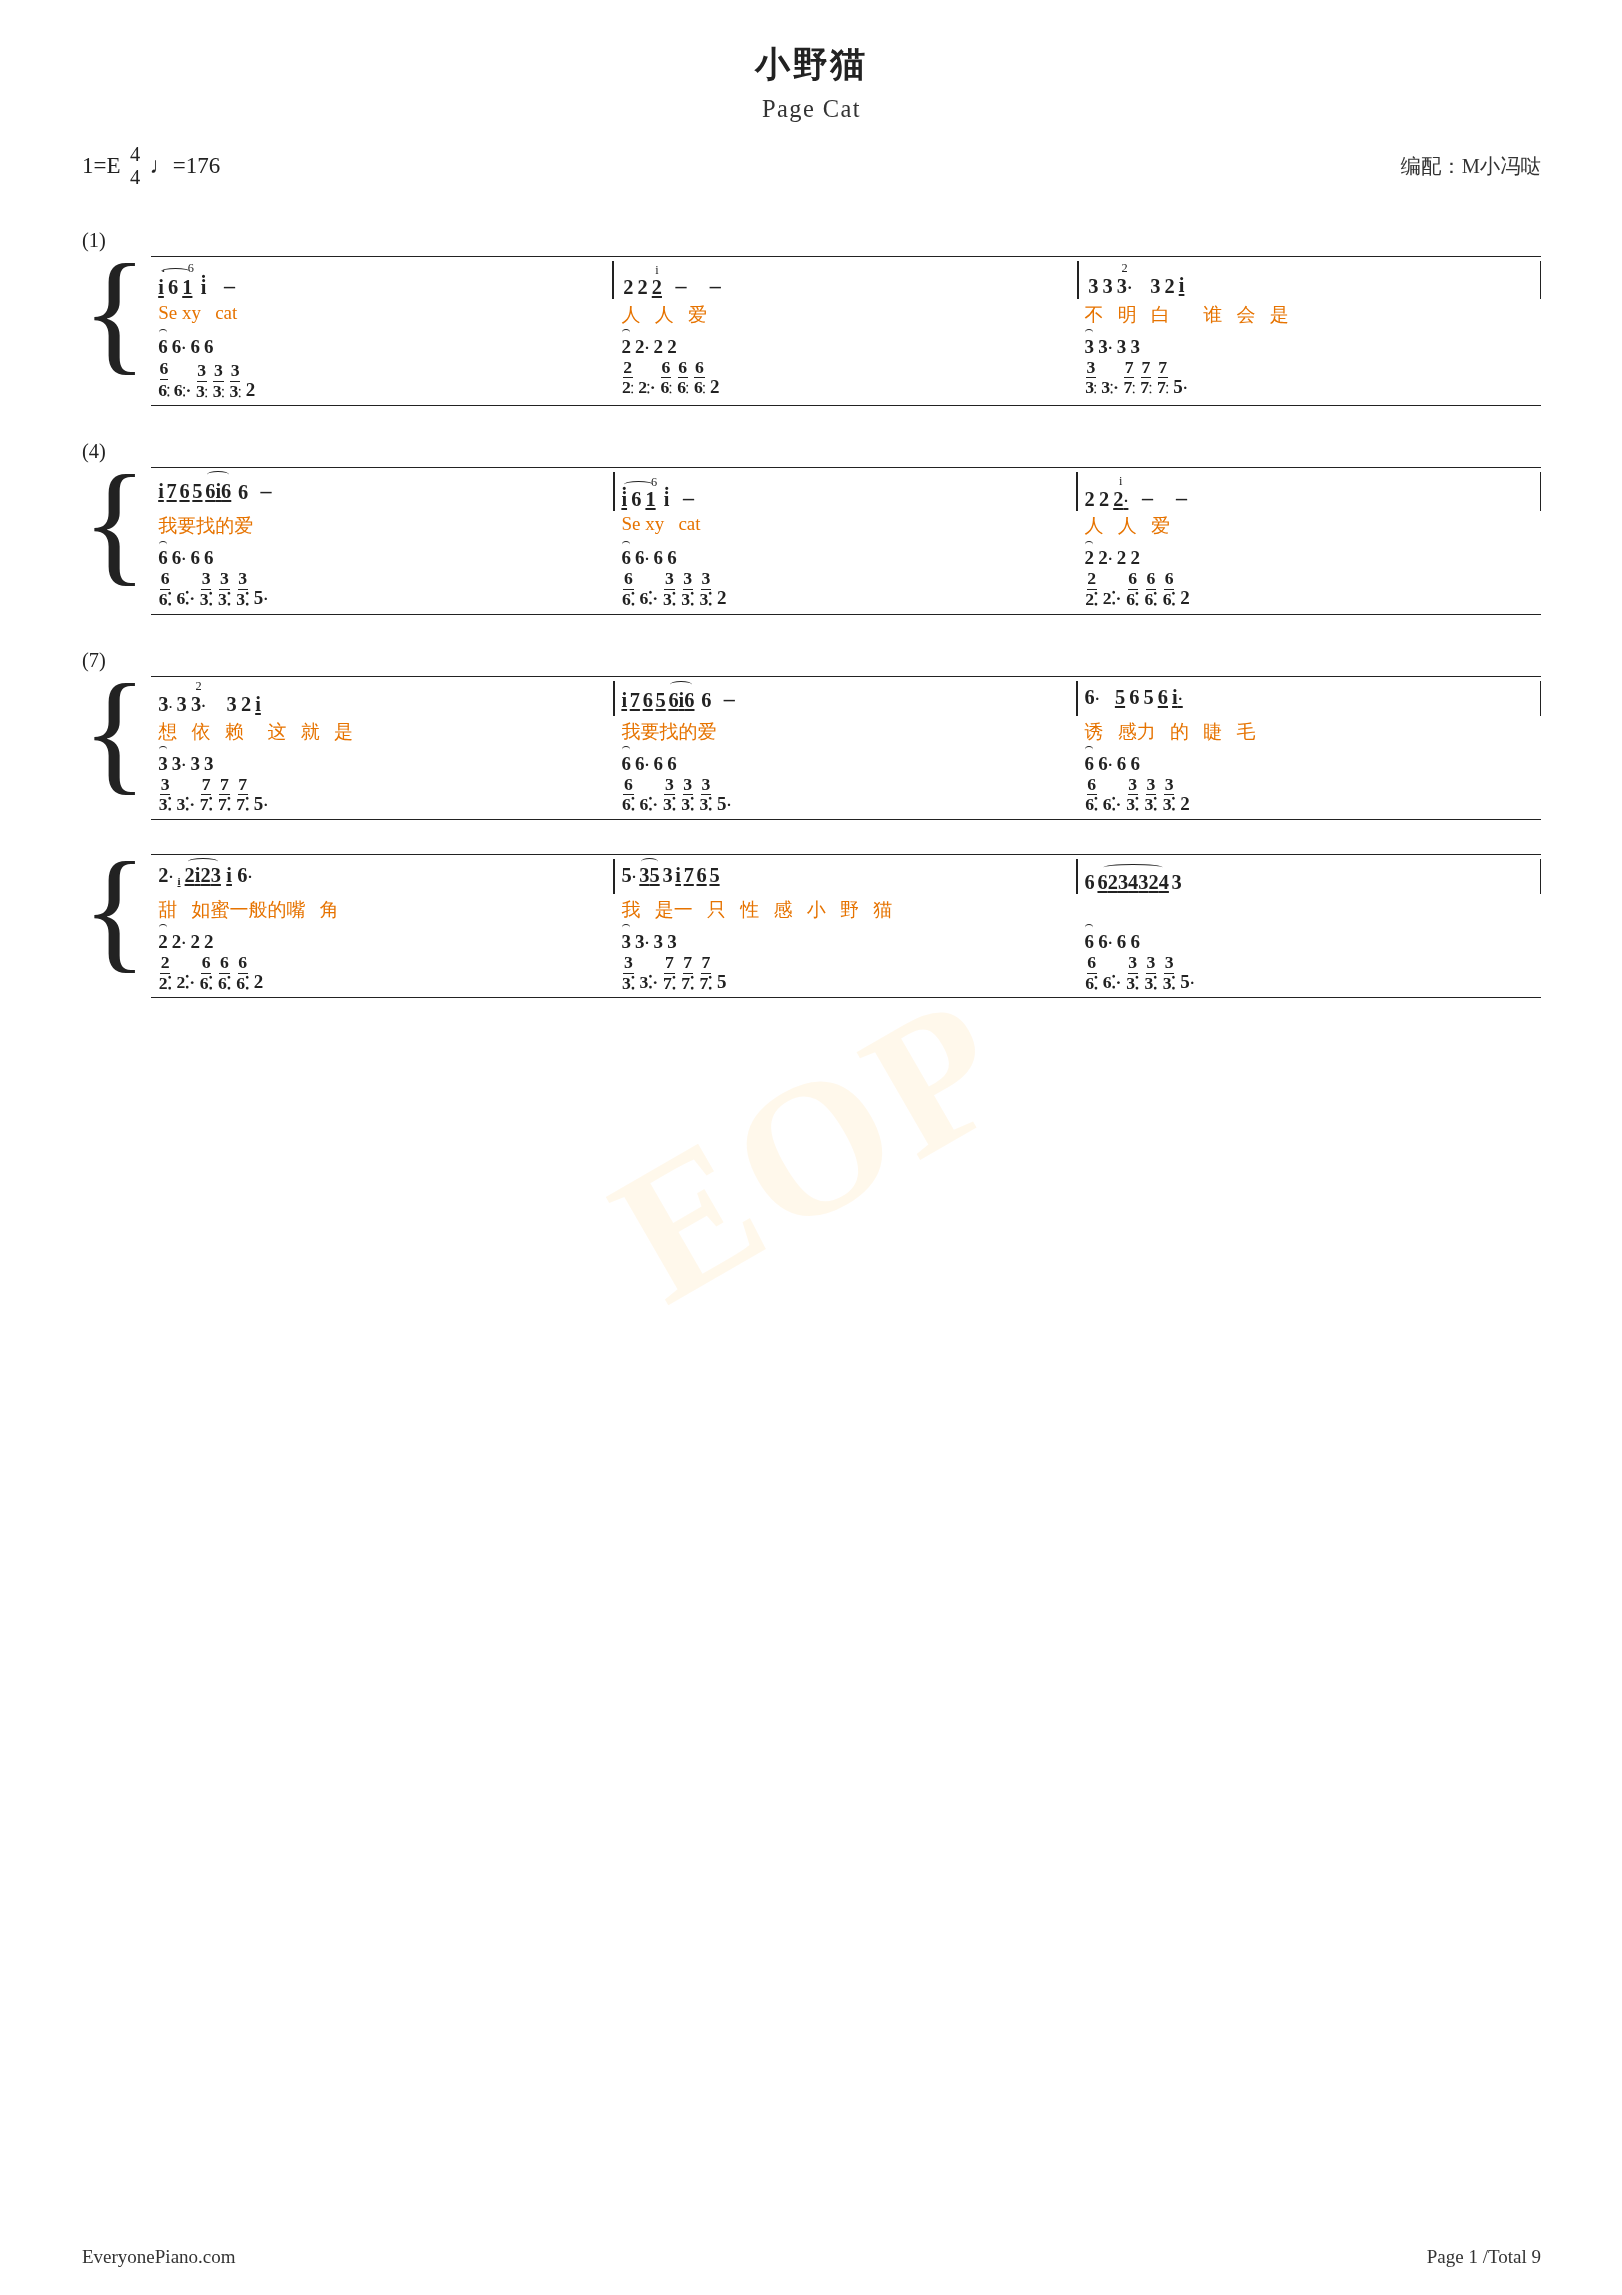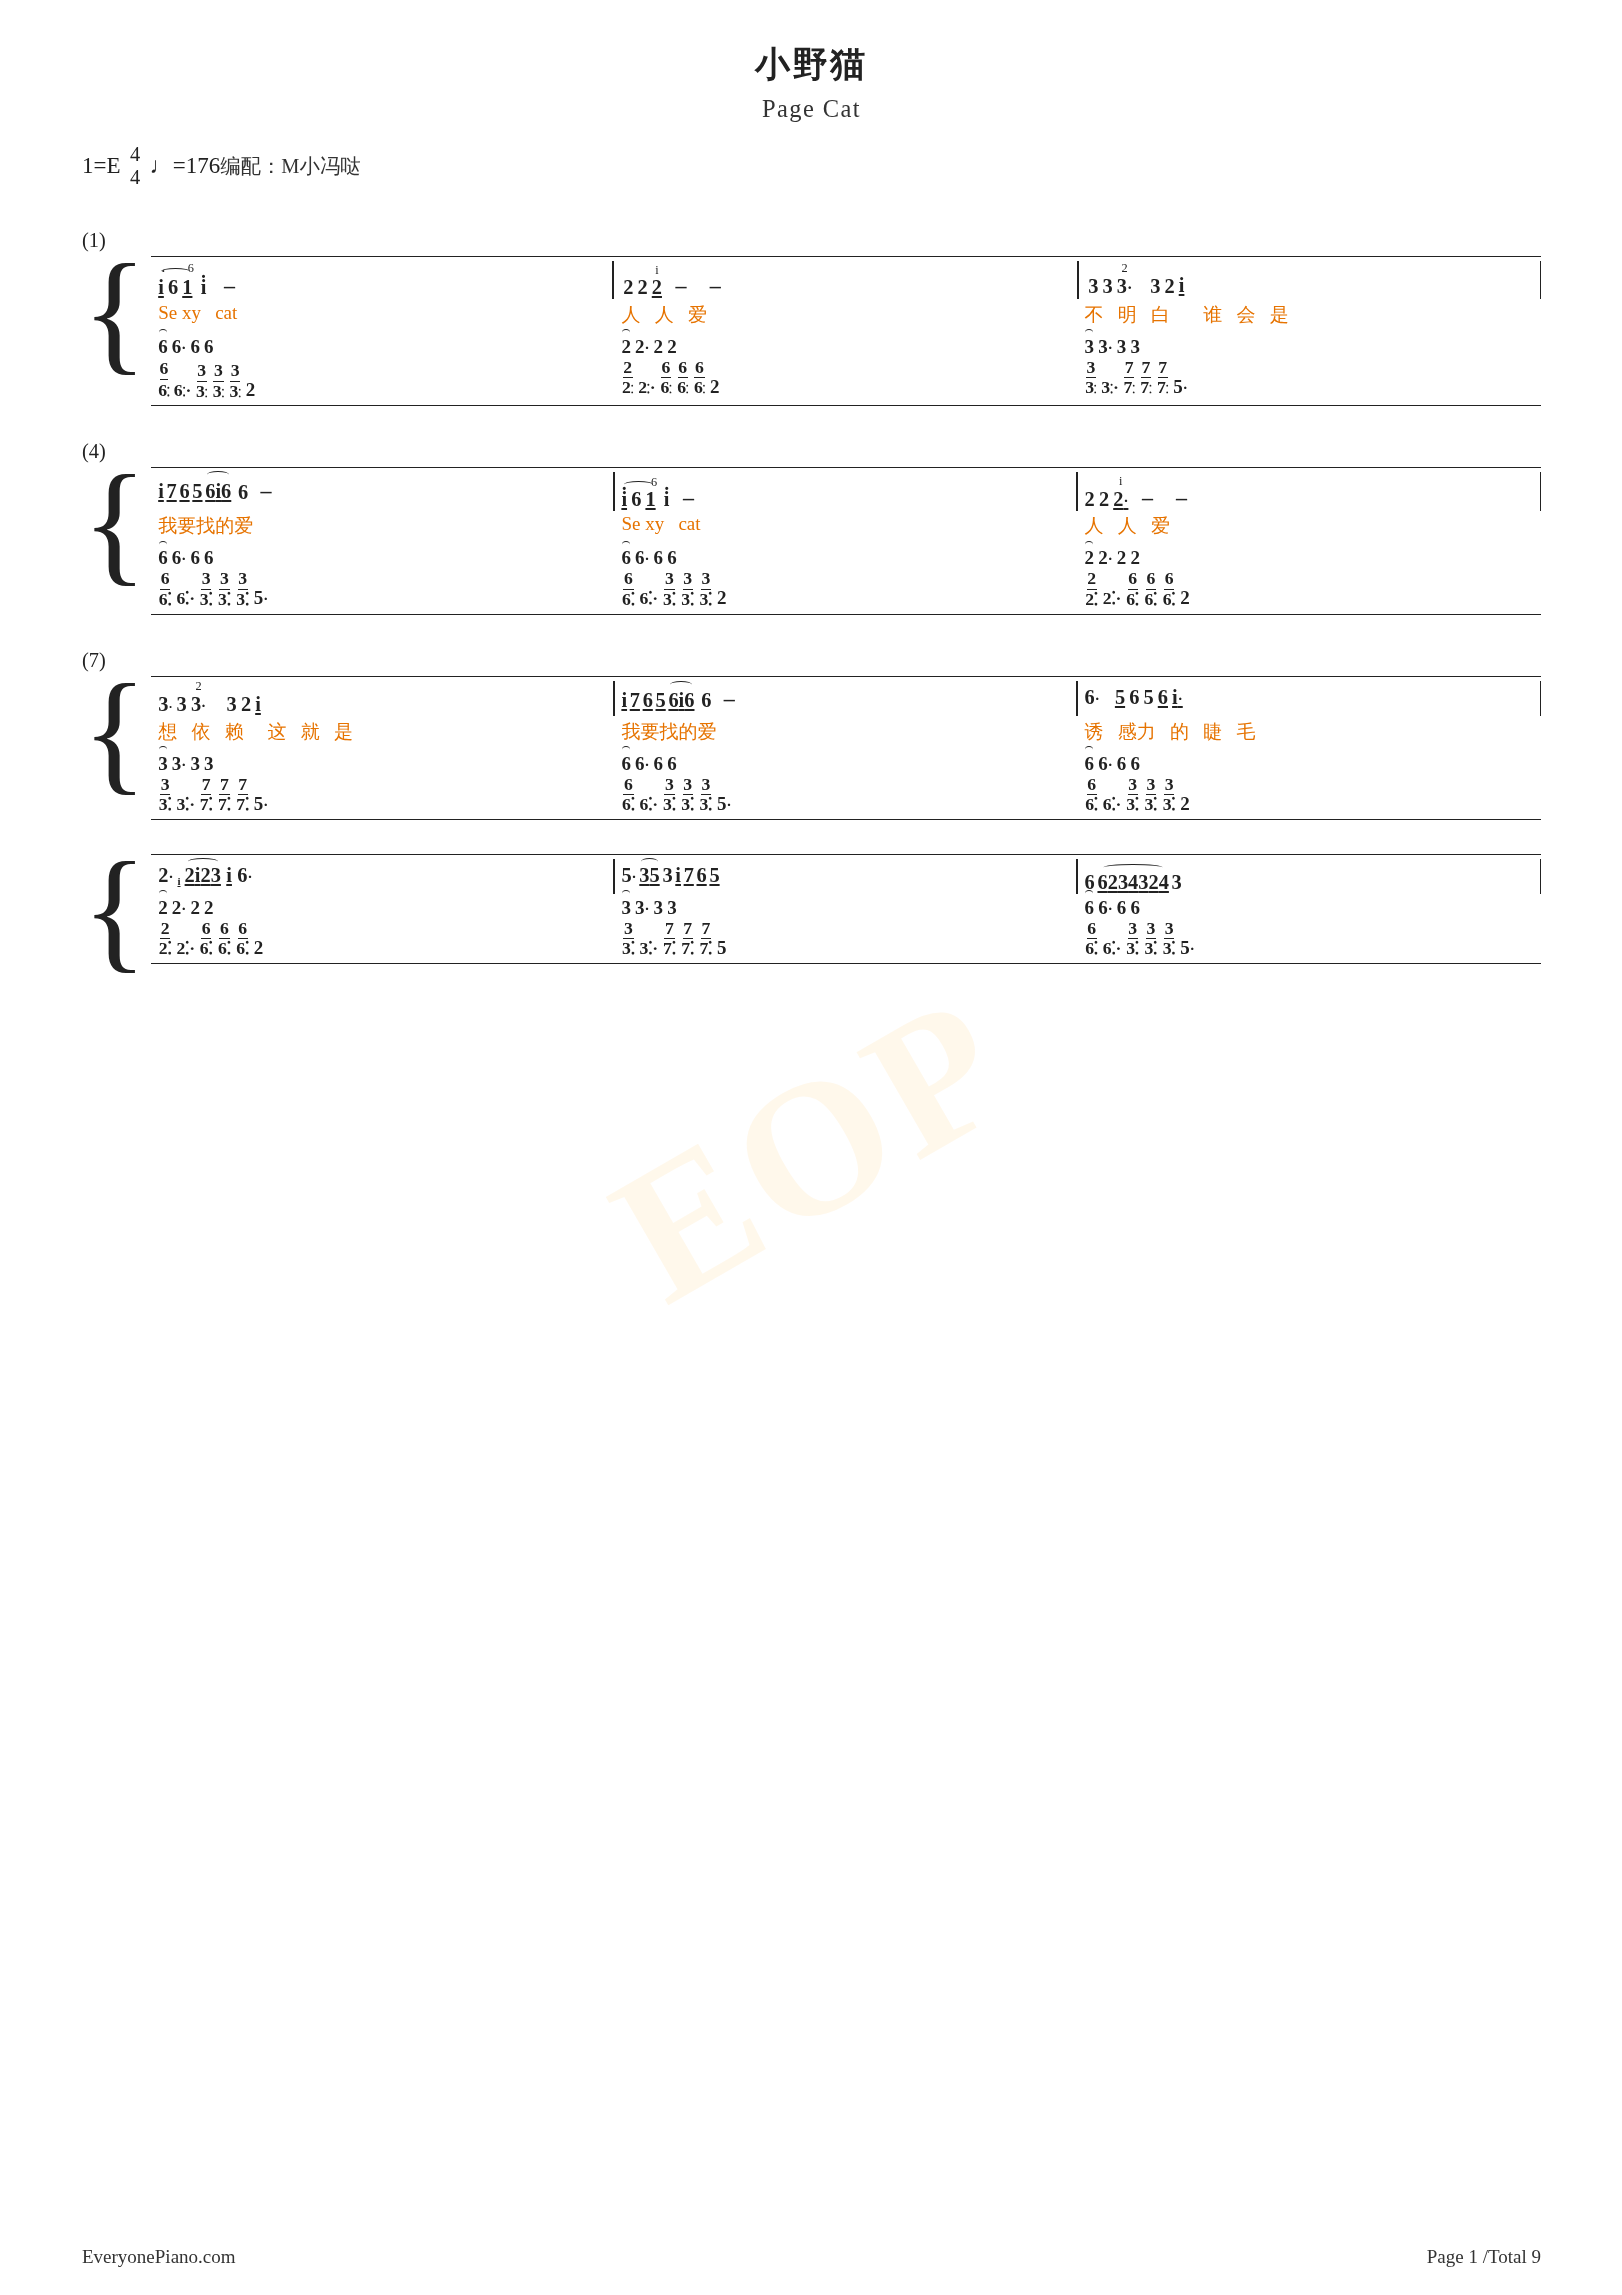--- a/index.html
+++ b/index.html
@@ -21,21 +21,21 @@
     }
     .page-subtitle {
       text-align: center;
       font-size: 24.5px;
       margin-bottom: 20.4px;
       letter-spacing: 1.4px;
       color: #333;
     }
     .meta-row {
       display: flex;
-      justify-content: flex-start;
+      justify-content: space-between;
       align-items: center;
       margin-bottom: 27px;
       font-size: 23px;
     }
     .meta-left {
       display: flex;
       align-items: center;
       gap: 6.8px;
     }
     .time-sig {
@@ -748,20 +748,28 @@
                 <span style="font-size:20.4px; font-weight:bold; text-decoration:underline;">3</span>
                 <span style="font-size:20.4px; font-weight:bold; text-decoration:underline;">2</span>
                 <span style="font-size:20.4px; font-weight:bold; text-decoration:underline;">4</span>
               </div>
               <span style="font-size:20.4px; font-weight:bold;">3</span>
             </div>
           </div>
           <div style="width:1.4px; background:#222;"></div>
         </div>
 
+        <div style="display:flex; color:#e67300; font-size:19px; padding:2.7px 0 5.5px 0;">
+          <div style="flex:1; padding:0 6.8px;">甜 &nbsp; 如蜜一般的嘴 &nbsp; 角</div>
+          <div style="width:1.4px;"></div>
+          <div style="flex:1; padding:0 6.8px;">我 &nbsp; 是一 &nbsp; 只 &nbsp; 性 &nbsp; 感 &nbsp; 小 &nbsp; 野 &nbsp; 猫</div>
+          <div style="width:1.4px;"></div>
+          <div style="flex:1; padding:0 6.8px;"></div>
+          <div style="width:1.4px;"></div>
+        </div>
 
         <div style="display:flex; padding:2.7px 0 0 0;">
           <div style="flex:1; padding:0 6.8px;">
             <div style="display:inline-flex; align-items:flex-end; gap:4.1px;">
               <div class="slur-group">
                   <span style="font-size:19px; font-weight:bold;">2</span>
                 </div>
               <span style="font-size:19px; font-weight:bold;">2<span style="font-size:15px;">·</span></span>
               <span style="font-size:19px; font-weight:bold;">2</span>
               <span style="font-size:19px; font-weight:bold;">2</span>

